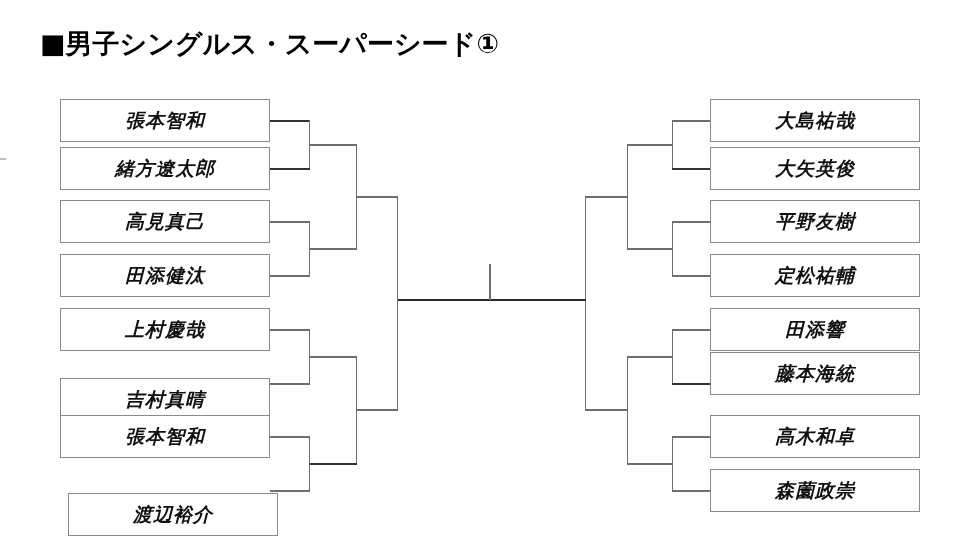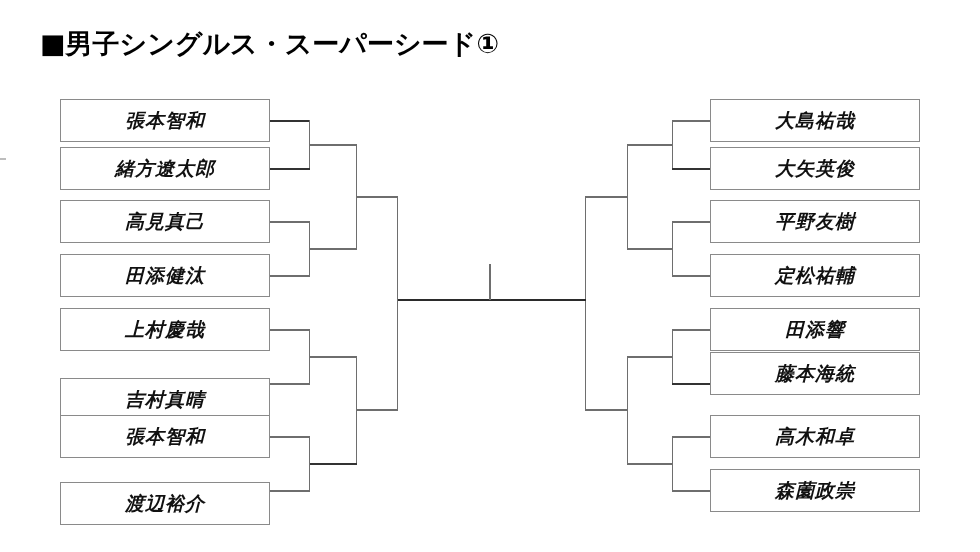--- a/index.html
+++ b/index.html
@@ -76,21 +76,21 @@
   </div>
   <div class="slot left" style="top:308px;">
     <span class="slot-label">上村慶哉</span>
   </div>
   <div class="slot left" style="top:362px;margin-top:16px;">
     <span class="slot-label">吉村真晴</span>
   </div>
   <div class="slot left" style="top:415px;">
     <span class="slot-label">張本智和</span>
   </div>
-  <div class="slot left" style="top:482px;">
+  <div class="slot left" style="top:493px;margin-left:8px;">
     <span class="slot-label">渡辺裕介</span>
   </div>
 
   <div class="slot right" style="top:99px;">
     <span class="slot-label">大島祐哉</span>
   </div>
   <div class="slot right" style="top:147px;">
     <span class="slot-label">大矢英俊</span>
   </div>
   <div class="slot right" style="top:200px;">

